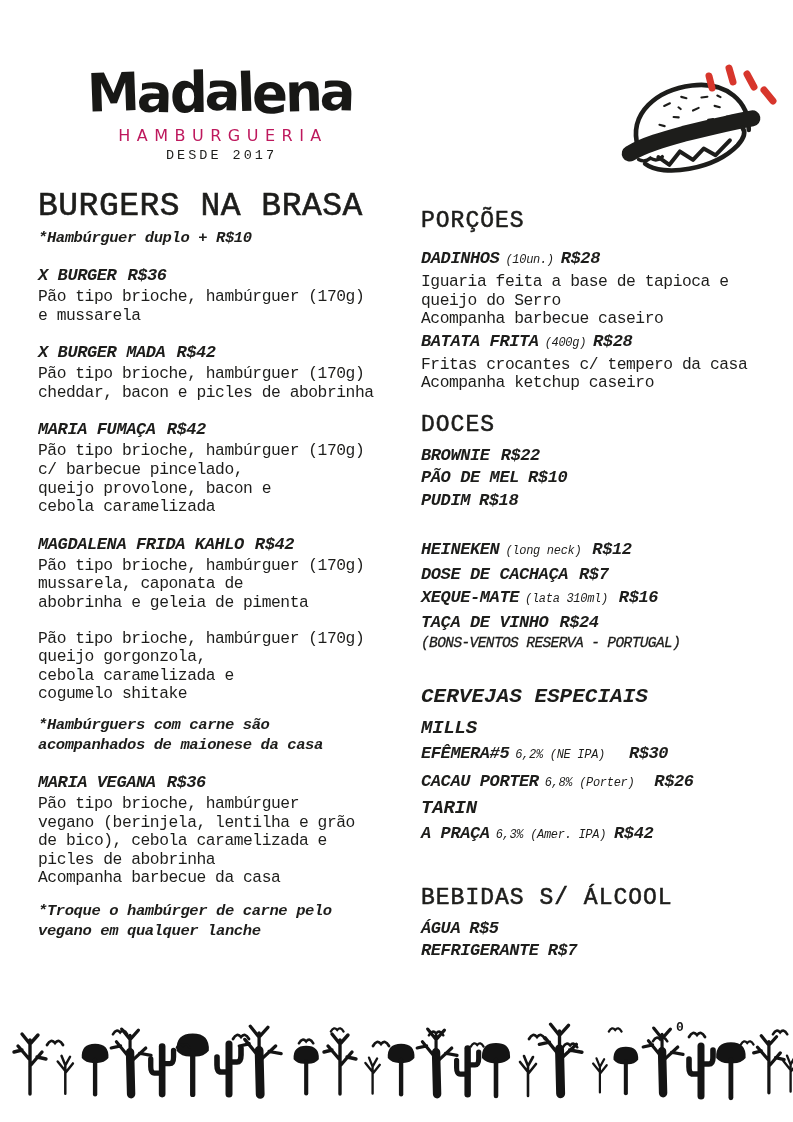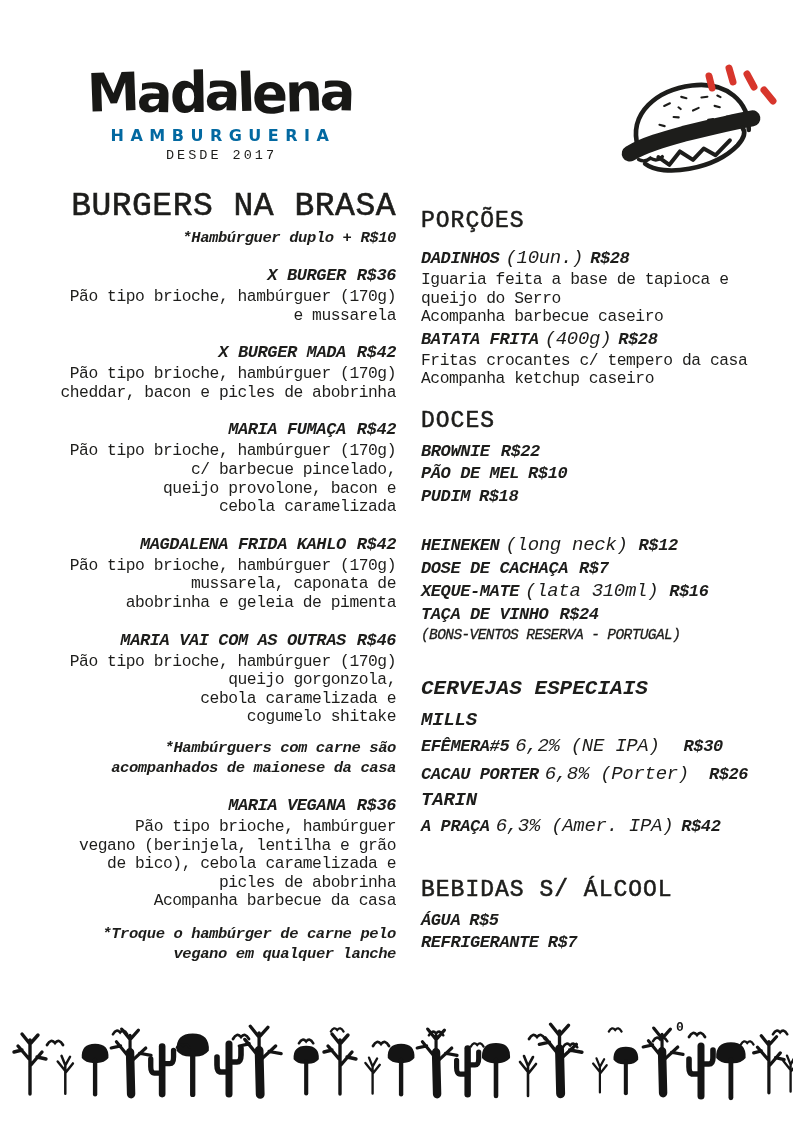--- a/index.html
+++ b/index.html
@@ -17,51 +17,51 @@
   .logo-title span{display:inline-block;}
   .logo-title span:nth-child(1){transform:rotate(-2deg);}
   .logo-title span:nth-child(2){transform:translateY(1px) rotate(1.5deg);}
   .logo-title span:nth-child(3){transform:rotate(-1deg) scaleY(1.06);}
   .logo-title span:nth-child(4){transform:translateY(-1px) rotate(2deg);}
   .logo-title span:nth-child(5){transform:rotate(-2deg);}
   .logo-title span:nth-child(6){transform:translateY(1px) rotate(1deg) scaleY(1.05);}
   .logo-title span:nth-child(7){transform:rotate(-1.5deg);}
   .logo-title span:nth-child(8){transform:translateY(-1px) rotate(2deg);}
   .logo-sub{
-    font-family:"DejaVu Sans",sans-serif;font-size:16px;font-weight:700;
-    letter-spacing:6.5px;padding-left:6px;margin-top:7px;color:#0369a1;
+    font-family:"DejaVu Sans",sans-serif;font-size:16px;font-weight:400;
+    letter-spacing:6.5px;padding-left:6px;margin-top:7px;color:#be185d;
   }
   .logo-since{
     font-size:13.5px;letter-spacing:3px;padding-left:3px;margin-top:3px;color:#1d1d1b;
   }
   
   .burger-art{position:absolute;left:612px;top:60px;width:175px;height:138px;}
   
-  .col-left{position:absolute;left:38px;top:190px;width:358px;text-align:right;}
+  .col-left{position:absolute;left:38px;top:190px;width:358px;}
   .col-right{position:absolute;left:421px;top:210px;width:378px;}
   .h-big{
     font-size:33px;font-weight:400;letter-spacing:.5px;line-height:1;
     -webkit-text-stroke:.6px #1d1d1b;white-space:nowrap;margin:0;
   }
   .h-sec{
     font-size:23px;font-weight:400;letter-spacing:1px;line-height:1;
     -webkit-text-stroke:.55px #1d1d1b;white-space:nowrap;margin:0;
   }
   .h-italic{
     font-size:21px;font-weight:700;font-style:italic;letter-spacing:0;
     line-height:1;white-space:nowrap;margin:0;
   }
   .note{
     font-weight:700;font-style:italic;font-size:15.5px;line-height:20px;
     white-space:pre-line;letter-spacing:-.4px;margin:0;
   }
   .item{margin-top:17px;}
   .item-line{font-size:17px;font-weight:700;font-style:italic;line-height:21px;white-space:nowrap;letter-spacing:-.4px;}
   .price{margin-left:11px;}
-  .qual{font-size:19px;font-weight:400;font-style:italic;letter-spacing:-.3px;margin-left:6px;}
+  .qual{font-size:12px;font-weight:400;font-style:italic;letter-spacing:-.3px;margin-left:6px;}
   .desc{font-size:16.3px;line-height:18.6px;white-space:pre-line;letter-spacing:-.45px;margin-top:2px;}
   .subnote{font-size:14.5px;font-style:italic;font-weight:400;letter-spacing:-.6px;line-height:19px;-webkit-text-stroke:.3px #1d1d1b;}
   .tight .item-line{line-height:22.5px;}
   .sec{margin-top:0;}
   .sec + .sec{margin-top:24px;}
   .beer-line{font-size:17px;font-weight:700;font-style:italic;line-height:26.5px;white-space:nowrap;letter-spacing:-.4px;}
   .brand-line{font-size:19px;font-weight:700;font-style:italic;line-height:25px;letter-spacing:-.2px;}
   
   .border-band{position:absolute;left:0;top:1022px;width:793px;height:80px;}
   .stray-mark{
@@ -140,21 +140,20 @@
     </article>
 
     <article class="item">
       <div class="item-line"><span>MAGDALENA FRIDA KAHLO</span><span class="price">R$42</span></div>
       <div class="desc">Pão tipo brioche, hambúrguer (170g)
 mussarela, caponata  de
 abobrinha e geleia de pimenta</div>
     </article>
 
     <article class="item">
-      <div class="item-line"><span>MARIA VAI COM AS OUTRAS</span><span class="price">R$46</span></div>
       <div class="desc">Pão tipo brioche, hambúrguer (170g)
 queijo gorgonzola,
 cebola caramelizada e
 cogumelo shitake</div>
       <p class="note" style="margin-top:11px">*Hambúrguers com carne são
 acompanhados de maionese da casa</p>
     </article>
 
     <article class="item">
       <div class="item-line"><span>MARIA VEGANA</span><span class="price">R$36</span></div>

